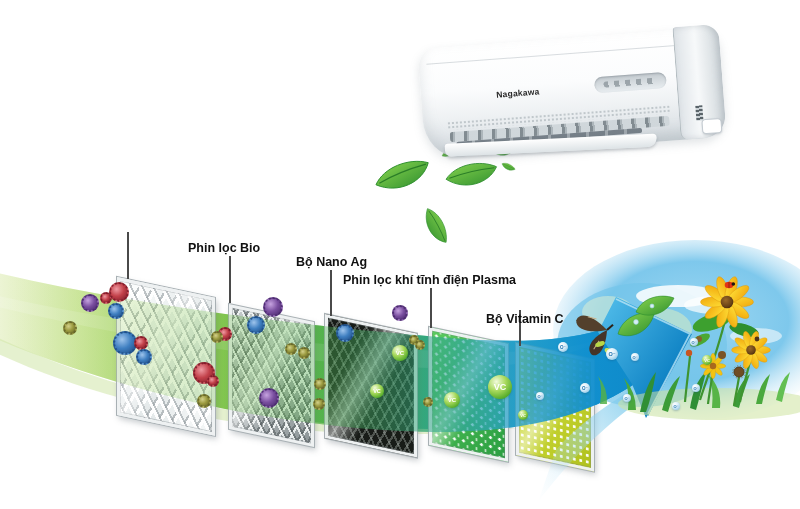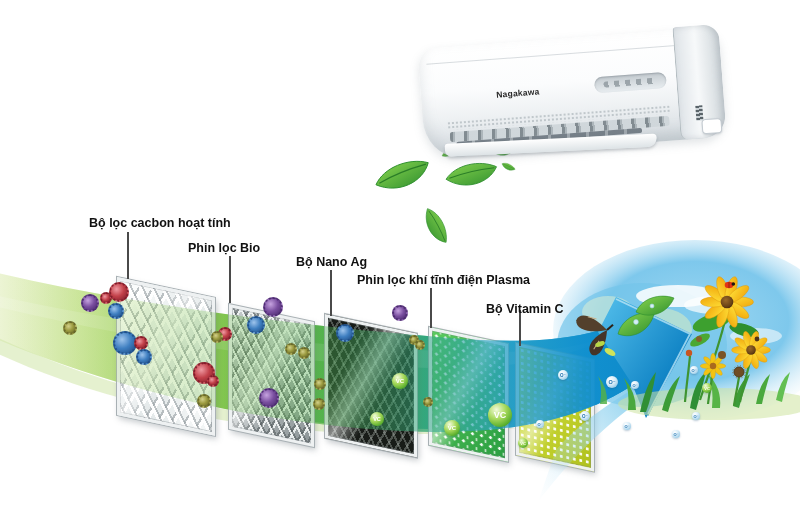--- a/index.html
+++ b/index.html
@@ -40,21 +40,21 @@
   .cline{position:absolute;width:1.5px;background:#4a4a4a;z-index:6;}
 
   
   .virus{position:absolute;border-radius:50%;z-index:4;}
   .v-red{background:radial-gradient(circle at 35% 32%,#ef9aa2,#c24049 48%,#7e1f2c 95%);border:2px dotted rgba(126,25,40,.85);}
   .v-purple{background:radial-gradient(circle at 35% 32%,#c6a3e0,#7a4fa0 48%,#4a2a6e 95%);border:2px dotted rgba(74,42,110,.85);}
   .v-blue{background:radial-gradient(circle at 35% 32%,#9ec4ec,#3f7fc1 48%,#1f4d86 95%);border:2px dotted rgba(31,77,134,.85);}
   .v-olive{background:radial-gradient(circle at 35% 32%,#d3d08a,#9b9a3f 48%,#66662a 95%);border:2px dotted rgba(102,102,42,.85);}
 
   .sphere{position:absolute;border-radius:50%;display:flex;align-items:center;justify-content:center;
-          font-weight:700;z-index:4;box-shadow:0 1px 2px rgba(40,80,40,.25);margin-top:28px;}
+          font-weight:700;z-index:4;box-shadow:0 1px 2px rgba(40,80,40,.25);}
   .s-vc{background:radial-gradient(circle at 35% 28%,#f2fbdc,#a8d95c 40%,#57ad2b 75%,#2f7d18);color:#fff;}
   .s-o{background:radial-gradient(circle at 35% 30%,#ffffff,#d6ecf8 45%,#8cc3e2 85%,#5fa5cd);color:#1c6fae;box-shadow:0 1px 2px rgba(30,80,120,.3);}
 
   
   .ac{position:absolute;left:421px;top:38px;width:302px;height:110px;transform:rotate(-4.3deg);z-index:5;}
   .ac-body{position:absolute;inset:0;background:linear-gradient(180deg,#ffffff 0%,#fbfcfd 40%,#eef1f3 65%,#dde2e6 88%,#cfd6da 100%);
            border-radius:16px 20px 24px 34px / 20px 22px 26px 40px;
            box-shadow:0 4px 10px rgba(120,130,140,.22), inset 0 -8px 14px rgba(150,160,168,.28), inset 0 2px 3px #fff;}
   .ac-seam{position:absolute;left:8px;right:44px;top:15px;height:1px;background:rgba(170,180,186,.45);}
   .ac-logo{position:absolute;left:62px;top:46px;width:70px;text-align:center;font-size:8.5px;font-weight:700;
@@ -346,19 +346,18 @@
       <div class="ac-button"></div>
     </div>
   </div>
 
   <div class="cline" style="left:127px;top:232px;height:47px"></div>
   <div class="cline" style="left:229px;top:256px;height:47px"></div>
   <div class="cline" style="left:330px;top:270px;height:46px"></div>
   <div class="cline" style="left:430px;top:288px;height:40px"></div>
   <div class="cline" style="left:519px;top:310px;height:36px"></div>
 
-  <div class="flabel" style="left:89px;top:216px">Bộ lọc cacbon hoạt tính</div>
   <div class="flabel" style="left:188px;top:241px">Phin lọc Bio</div>
   <div class="flabel" style="left:296px;top:255px">Bộ Nano Ag</div>
-  <div class="flabel" style="left:357px;top:273px">Phin lọc khí tĩnh điện Plasma</div>
-  <div class="flabel" style="left:486px;top:302px">Bộ Vitamin C</div>
+  <div class="flabel" style="left:343px;top:273px">Phin lọc khí tĩnh điện Plasma</div>
+  <div class="flabel" style="left:486px;top:312px">Bộ Vitamin C</div>
 
 </div>
 
 </body></html>

